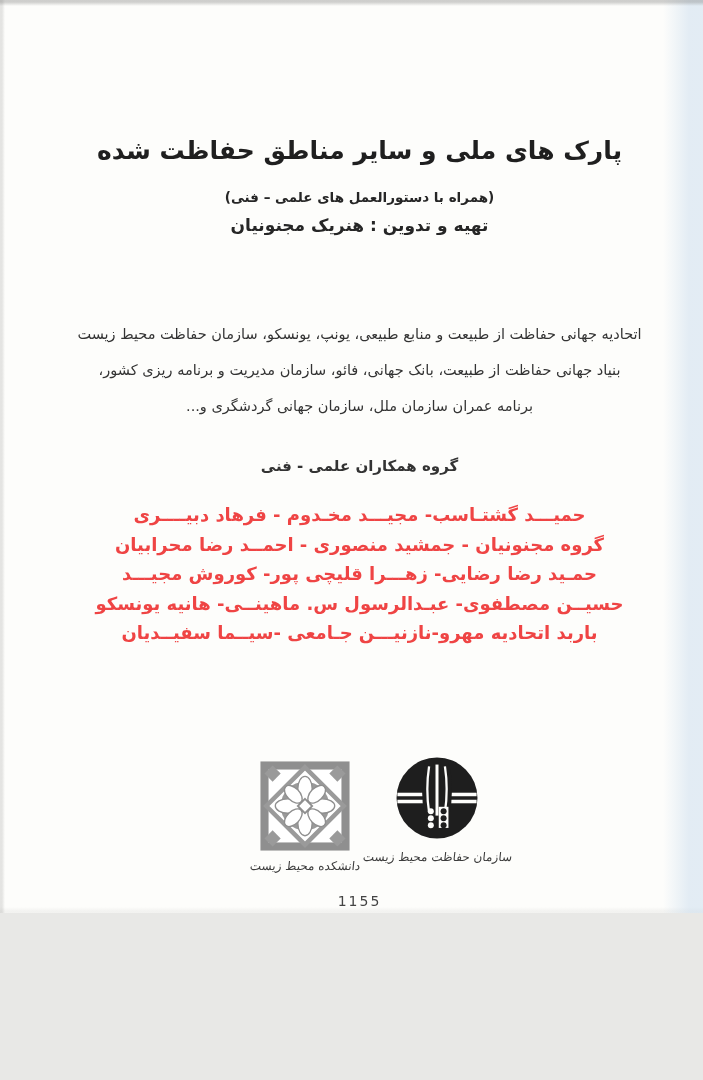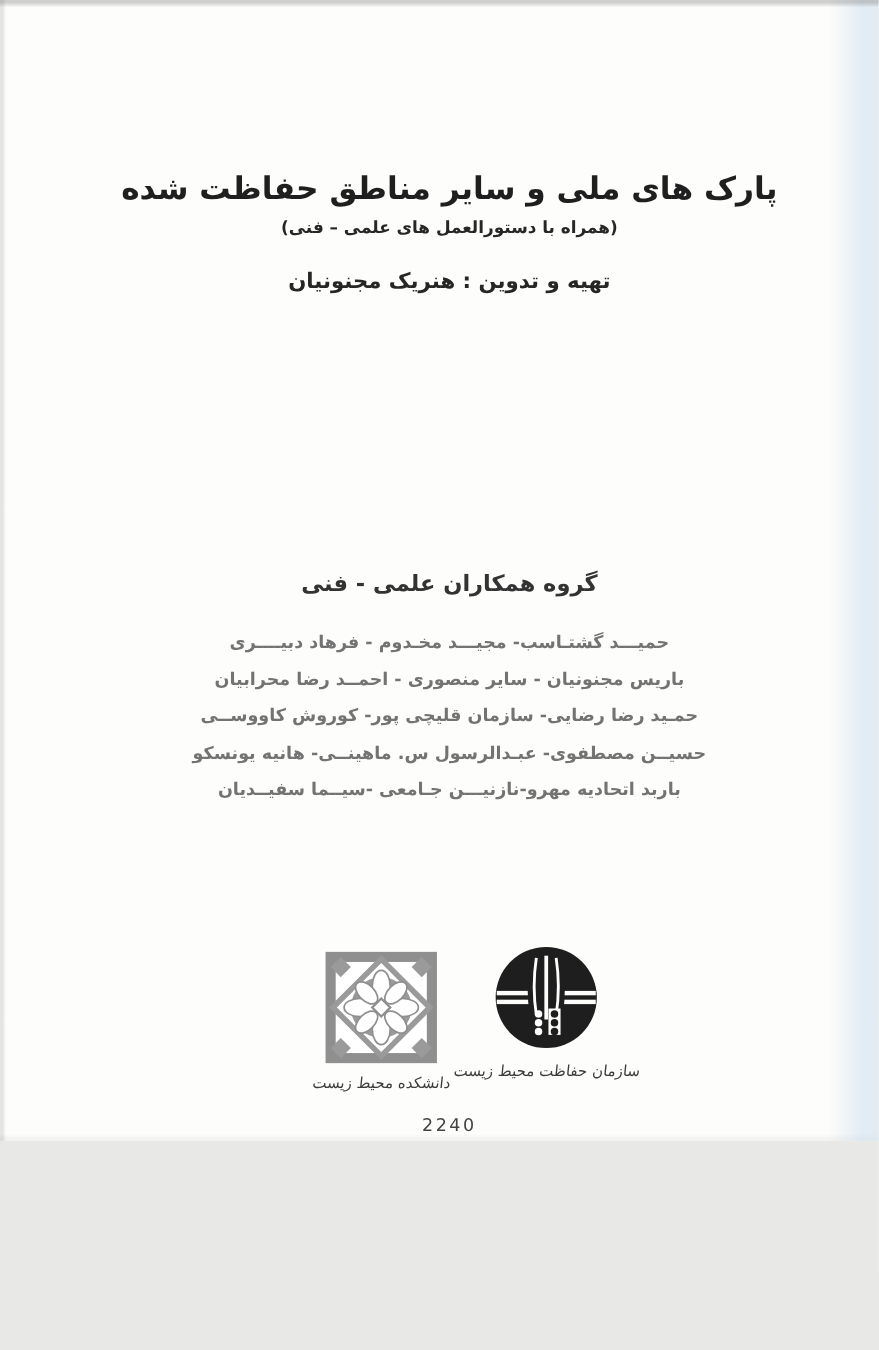--- a/index.html
+++ b/index.html
@@ -17,26 +17,26 @@
   .page::before{
     content:"";position:absolute;inset:0;pointer-events:none;
     background:
       linear-gradient(to bottom, rgba(120,120,118,.35) 0 2px, rgba(120,120,118,0) 6px),
       linear-gradient(to right, rgba(140,140,138,.22) 0 2px, rgba(140,140,138,0) 5px),
       linear-gradient(to left, rgba(205,222,238,.55) 0 14px, rgba(205,222,238,0) 40px),
       linear-gradient(to top, rgba(150,150,148,.10) 0 2px, rgba(150,150,148,0) 6px);
   }
   .abs{position:absolute;left:16px;right:0;text-align:center;}
   .title{top:136px;font-size:25px;font-weight:bold;letter-spacing:.2px;color:#1f1f1f;}
-  .subtitle{top:174px;font-size:13.5px;font-weight:bold;color:#262626;}
+  .subtitle{top:189px;font-size:13.5px;font-weight:bold;color:#262626;}
   .credit{top:215px;font-size:17px;font-weight:bold;color:#262626;}
   .volume{top:249px;font-size:15.5px;font-weight:bold;color:#222;}
   .orgs{top:316px;font-size:14.5px;font-weight:500;line-height:36px;color:#333;}
-  .collab-heading{top:457px;font-size:18px;font-weight:600;color:#333;}
-  .names{top:500px;font-size:14px;font-weight:600;line-height:29.5px;color:#737373;letter-spacing:.3px;}
+  .collab-heading{top:457px;font-size:15px;font-weight:600;color:#333;}
+  .names{top:500px;font-size:18px;font-weight:600;line-height:29.5px;color:#ef4444;letter-spacing:.3px;}
   .logos-row{
     position:absolute;top:754px;left:250px;width:262px;
     display:flex;flex-direction:row;align-items:flex-start;
     justify-content:space-between;direction:ltr;
   }
   .logo-block{display:flex;flex-direction:column;align-items:center;}
   .logo-block.faculty{margin-top:7px;}
   .logo-caption{
     margin-top:4px;font-size:12px;font-weight:500;color:#3c3c3c;
     white-space:nowrap;transform:skewX(-6deg);
@@ -48,27 +48,32 @@
 
 <div class="page">
 
   <div class="abs title">پارک های ملی و سایر مناطق حفاظت شده</div>
 
   <div class="abs subtitle">(همراه با دستورالعمل های علمی – فنی)</div>
 
   <div class="abs credit">تهیه و تدوین : هنریک مجنونیان</div>
 
 
+  <div class="abs orgs">
+    <div>اتحادیه جهانی حفاظت از طبیعت و منابع طبیعی، یونپ، یونسکو، سازمان حفاظت محیط زیست</div>
+    <div>بنیاد جهانی حفاظت از طبیعت، بانک جهانی، فائو، سازمان مدیریت و برنامه ریزی کشور،</div>
+    <div>برنامه عمران سازمان ملل، سازمان جهانی گردشگری و...</div>
+  </div>
 
   <div class="abs collab-heading">گروه همکاران علمی - فنی</div>
 
   <div class="abs names">
     <div>حمیـــد گشتـاسب- مجیـــد مخـدوم - فرهاد دبیــــری</div>
-    <div>باریس مجنونیان - سایر منصوری - احمــد رضا محرابیان</div>
-    <div>حمـید رضا رضایی- سازمان قلیچی پور- کوروش کاووســی</div>
+    <div>گروه مجنونیان - جمشید منصوری - احمــد رضا محرابیان</div>
+    <div>حمـید رضا رضایی- زهـــرا قلیچی پور- کوروش مجیـــد</div>
     <div>حسیــن مصطفوی- عبـدالرسول س. ماهینــی- هانیه یونسکو</div>
     <div>باربد اتحادیه مهرو-نازنیـــن جـامعی -سیــما سفیــدیان</div>
   </div>
 
   <div class="logos-row">
 
     <div class="logo-block faculty">
       <span>
         <svg width="90" height="90" viewBox="0 0 100 100" aria-hidden="true">
           <rect x="5" y="5" width="90" height="90" fill="#ffffff" stroke="#8f8f8f" stroke-width="9"></rect>
@@ -115,15 +120,15 @@
             <circle cx="57.5" cy="73" r="3.4"></circle>
             <circle cx="57.5" cy="81" r="3.4"></circle>
           </g>
         </svg>
       </span>
       <div class="logo-caption">سازمان حفاظت محیط زیست</div>
     </div>
 
   </div>
 
-  <div class="abs year">2240</div>
+  <div class="abs year">1155</div>
 
 </div>
 
 </body></html>

